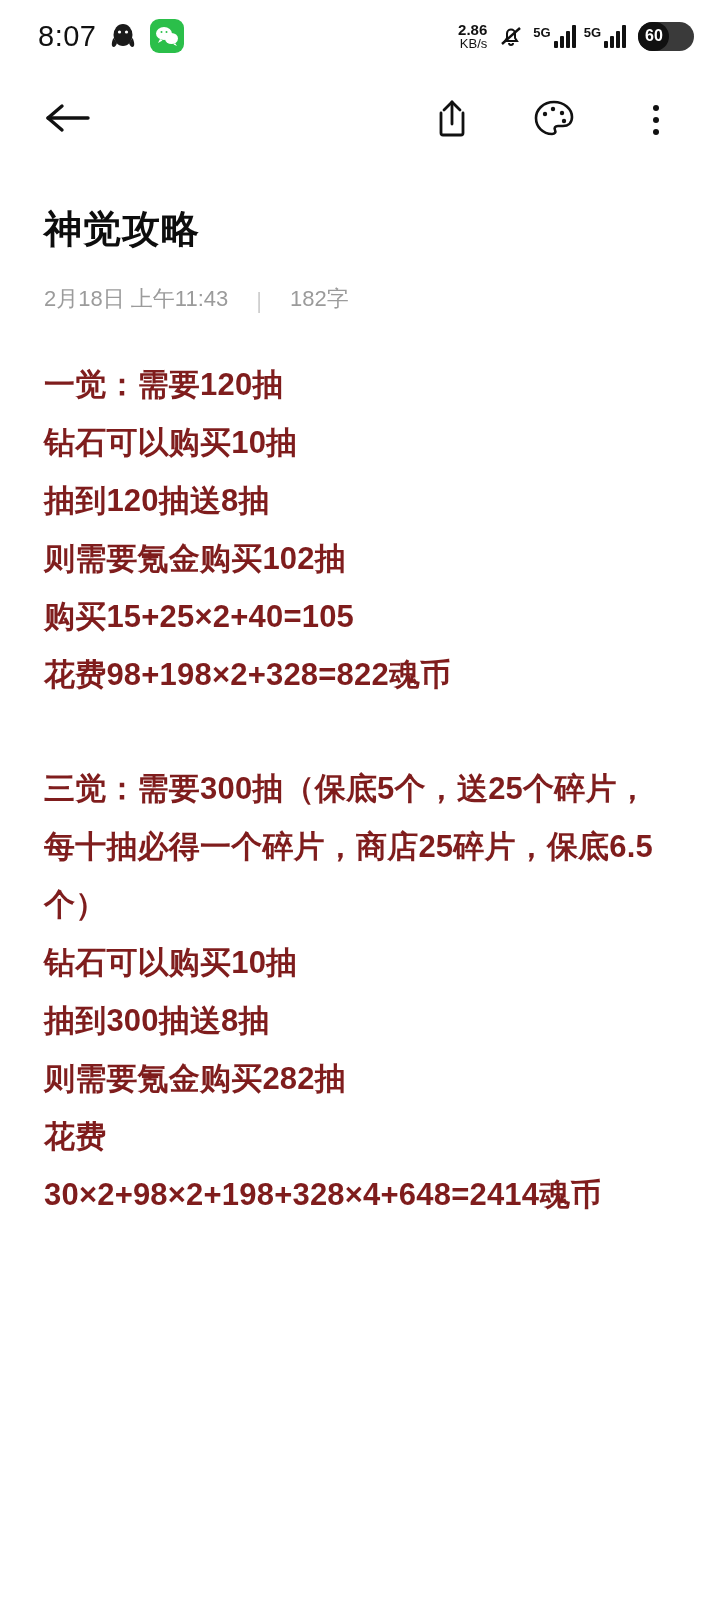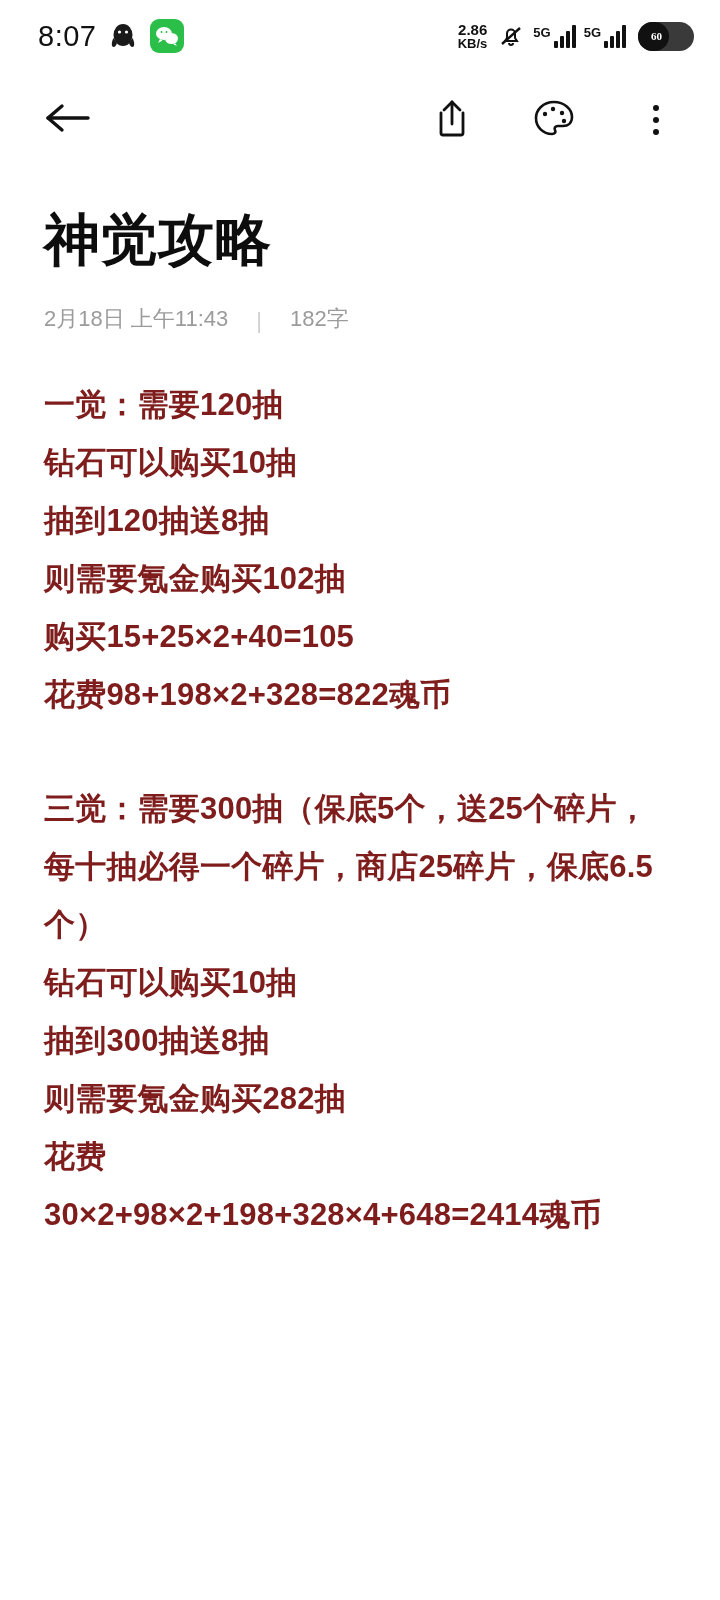--- a/index.html
+++ b/index.html
@@ -56,21 +56,21 @@
     gap: 8px;
   }
   .netspeed {
     text-align: right;
     line-height: 1.0;
     color: #111;
     font-size: 15px;
     font-weight: 700;
     margin-right: 2px;
   }
-  .netspeed .unit { font-size: 13px; font-weight: 700; }
+  .netspeed .unit { font-size: 13px; font-weight: 400; }
   .mute-icon { width: 28px; height: 28px; }
   .sig-group { display: flex; align-items: flex-end; gap: 2px; }
   .sig-label {
     font-size: 13px;
     font-weight: 700;
     color: #111;
     margin-bottom: 8px;
     margin-right: 1px;
   }
   .bars { display: flex; align-items: flex-end; gap: 2px; height: 24px; }
@@ -99,25 +99,24 @@
     width: 31px;
     height: 29px;
     border-radius: 15px;
     background: #111;
     position: absolute;
     left: 0; top: 0;
   }
   .battery .num {
     position: relative;
     color: #fff;
-    font-size: 11px;
-    font-weight: 700;
-    margin-left: 13px;
+    font-size: 16px;
+    font-weight: 700;
+    margin-left: 7px;
     z-index: 2;
-    font-family: Liberation Serif, serif;
   }
 
   
   .topnav {
     height: 96px;
     display: flex;
     align-items: center;
     padding: 0 30px 0 40px;
   }
   .nav-back {
@@ -145,21 +144,21 @@
     width: 6px; height: 6px;
     border-radius: 50%;
     background: #111;
   }
 
   
   .note {
     padding: 40px 44px 0 44px;
   }
   .note-title {
-    font-size: 56px;
+    font-size: 38px;
     font-weight: 700;
     color: #0d0d0d;
     letter-spacing: 1px;
     line-height: 1.15;
   }
   .note-meta {
     margin-top: 32px;
     display: flex;
     align-items: flex-end;
     gap: 28px;

